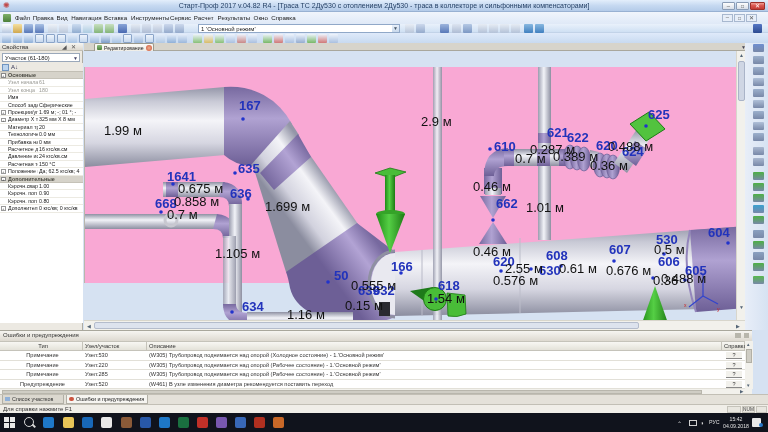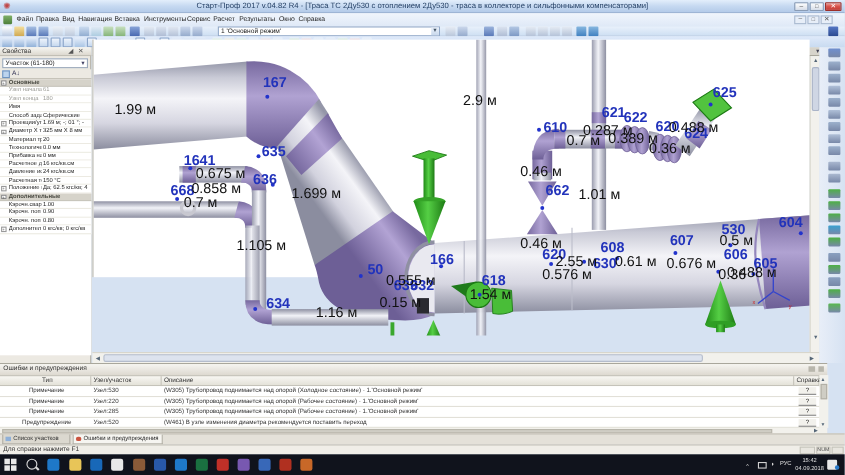--- a/index.html
+++ b/index.html
@@ -194,21 +194,21 @@
 <div class="abs" style="left:0;top:154.80000000000007px;width:83px;height:7.4px;background:#fff;border-bottom:1px solid #eceae2;">
       <div class="abs" style="left:8px;top:0;font-size:5.3px;line-height:7.4px;color:#1a1a1a;white-space:nowrap;overflow:hidden;width:30px;">Кэрочн. поп</div>
       <div class="abs" style="left:39px;top:0;font-size:5.3px;line-height:7.4px;color:#1a1a1a;white-space:nowrap;overflow:hidden;width:44px;">0.80</div>
     </div>
 <div class="abs" style="left:0;top:162.20000000000007px;width:83px;height:7.4px;background:#fff;border-bottom:1px solid #eceae2;">
       <div class="abs" style="left:1px;top:1.2px;width:4.5px;height:4.5px;background:#fff;border:1px solid #999;font-size:4px;line-height:4px;text-align:center;color:#555;">+</div>
       <div class="abs" style="left:8px;top:0;font-size:5.3px;line-height:7.4px;color:#1a1a1a;white-space:nowrap;overflow:hidden;width:30px;">Дополнител</div>
       <div class="abs" style="left:39px;top:0;font-size:5.3px;line-height:7.4px;color:#1a1a1a;white-space:nowrap;overflow:hidden;width:44px;">0 кгс/кв; 0 кгс/кв</div>
     </div>
 </div>
-<div class="abs" style="left:84px;top:36px;width:652px;height:216px;background:#ffffff;border-left:1px solid #b8b6ac;">
+<div class="abs" style="left:84px;top:67px;width:652px;height:216px;background:#f9a8d4;border-left:1px solid #b8b6ac;">
 <svg width="652" height="269" viewBox="84 51 652 269" style="position:absolute;left:0;top:0;">
 
 <defs>
  <linearGradient id="pipeV" x1="0" y1="0" x2="0" y2="1">
   <stop offset="0" stop-color="#9496a8"></stop>
           <stop offset="0.18" stop-color="#c9cad6"></stop>
   <stop offset="0.42" stop-color="#f4f4f8"></stop>
           <stop offset="0.7" stop-color="#d6d6e1"></stop>
   <stop offset="1" stop-color="#8b8d9f"></stop>
  </linearGradient>

